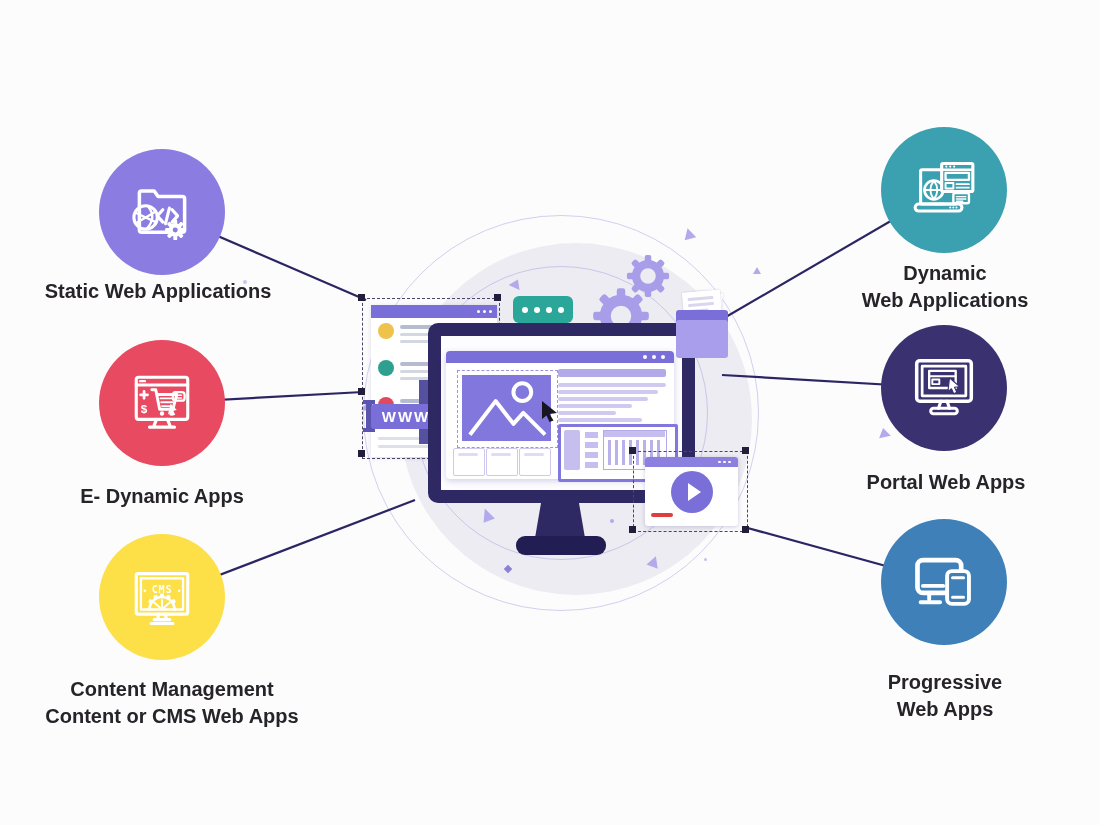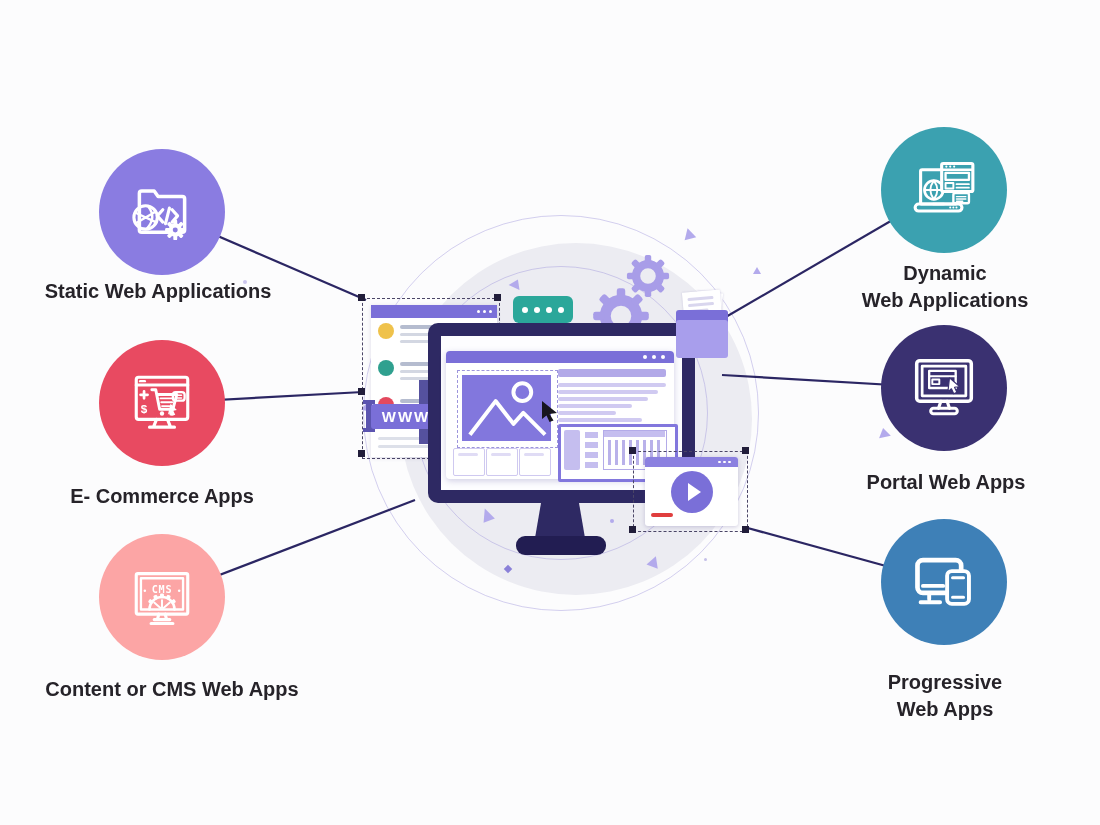--- a/index.html
+++ b/index.html
@@ -5,21 +5,21 @@
   html,body{margin:0;padding:0;background:#fcfcfd;}
   #canvas{position:relative;width:1100px;height:825px;background:#fcfcfd;overflow:hidden;
           font-family:"Liberation Sans",sans-serif;}
   .abs{position:absolute;}
   
   .title{left:301px;top:86px;width:500px;text-align:center;font-size:43px;font-weight:800;
          letter-spacing:.5px;color:#1d1c1f;line-height:53px;z-index:12;}
   
   .node-circle{width:126px;height:126px;border-radius:50%;z-index:12;display:flex;
                align-items:center;justify-content:center;}
-  .c-static{background:#8A7CE1;} .c-ecom{background:#E84A61;} .c-cms{background:#fca5a5;text-align:center;}
+  .c-static{background:#8A7CE1;} .c-ecom{background:#E84A61;} .c-cms{background:#fde047;text-align:center;}
   .c-dyn{background:#3BA1B0;} .c-portal{background:#3A3171;} .c-prog{background:#3E80B7;}
   .node-label{width:320px;text-align:center;font-size:20px;font-weight:700;color:#262329;
               line-height:27px;z-index:12;}
   .node-label span{display:block;white-space:nowrap;}
   
   .bg-circle{left:400px;top:243px;width:352px;height:352px;border-radius:50%;background:#ECECF2;z-index:0;}
   .outline-circle{border-radius:50%;border:1.5px solid rgba(160,150,220,.45);z-index:0;}
   #lines-svg{left:0;top:0;z-index:1;pointer-events:none;}
   .dashed-box{border:1.5px dashed #4a4566;z-index:2;}
   .handle{width:7px;height:7px;background:#211d3a;z-index:2;}
@@ -285,21 +285,21 @@
       <path d="M37 33 h5 l5 25 h17 l5 -19 H44" stroke-width="3.8"></path>
       <path d="M48 44 h16 M49 49 h14 M50 54 h12" stroke-width="2.4"></path>
       <circle cx="50" cy="63.5" r="2.8" fill="#fff" stroke="none"></circle>
       <circle cx="62" cy="63.5" r="2.8" fill="#fff" stroke="none"></circle>
       <rect x="64" y="36" width="15" height="11" rx="3.5" stroke-width="3"></rect>
       <path d="M68 40 h7 M68 43.5 h7" stroke-width="2"></path>
       <path d="M61 51 l8 8 -4.5 1 2.5 5 -3.5 1.5 -2.5 -5 -3.5 3.5 z" fill="#fff" stroke="none"></path>
     </svg>
   </div>
   <div class="abs node-label" style="left:2px;top:483px;">
-    <span>E- Commerce Apps</span>
+    <span>E- Dynamic Apps</span>
   </div>
 
   <div class="abs node-circle c-cms" style="left:99px;top:534px;">
     <svg width="78" height="78" viewBox="0 0 100 100" fill="none" stroke="#fff" stroke-width="4" stroke-linecap="round" stroke-linejoin="round">
       <rect x="17" y="20" width="66" height="52" rx="2"></rect>
       <rect x="23" y="26" width="54" height="40" stroke-width="3"></rect>
       <text x="50" y="45" font-size="13" font-weight="bold" fill="#fff" text-anchor="middle" letter-spacing="1" font-family="DejaVu Sans Mono, monospace">CMS</text>
       <circle cx="28" cy="42" r="1.6" fill="#fff" stroke="none"></circle>
       <circle cx="72" cy="42" r="1.6" fill="#fff" stroke="none"></circle>
       <path d="M34 66 a16 16 0 0 1 32 0" stroke-width="3.5"></path>
@@ -308,20 +308,21 @@
         <rect x="47.5" y="45.5" width="5" height="6" rx="1.5"></rect>
         <rect x="47.5" y="45.5" width="5" height="6" rx="1.5" transform="rotate(-55 50 66)"></rect>
         <rect x="47.5" y="45.5" width="5" height="6" rx="1.5" transform="rotate(-27 50 66)"></rect>
         <rect x="47.5" y="45.5" width="5" height="6" rx="1.5" transform="rotate(27 50 66)"></rect>
         <rect x="47.5" y="45.5" width="5" height="6" rx="1.5" transform="rotate(55 50 66)"></rect>
       </g>
       <path d="M46 72 l-2 7 M54 72 l2 7 M40 79 h20 M36 84 h28"></path>
     </svg>
   </div>
   <div class="abs node-label" style="left:12px;top:676px;">
+    <span>Content Management</span>
     <span>Content or CMS Web Apps</span>
   </div>
 
   <div class="abs node-circle c-dyn" style="left:881px;top:127px;">
     <svg width="78" height="78" viewBox="0 0 100 100" fill="none" stroke="#fff" stroke-width="4" stroke-linecap="round" stroke-linejoin="round">
       <rect x="20" y="24" width="46" height="44" rx="2"></rect>
       <circle cx="37" cy="50" r="12" stroke-width="3.5"></circle>
       <path d="M25 50 H49 M37 38 c-6 8 -6 16 0 24 M37 38 c6 8 6 16 0 24" stroke-width="2.4"></path>
       <rect x="47" y="16" width="40" height="36" rx="2" fill="#3BA1B0"></rect>
       <path d="M47 24 H87" stroke-width="3"></path>

